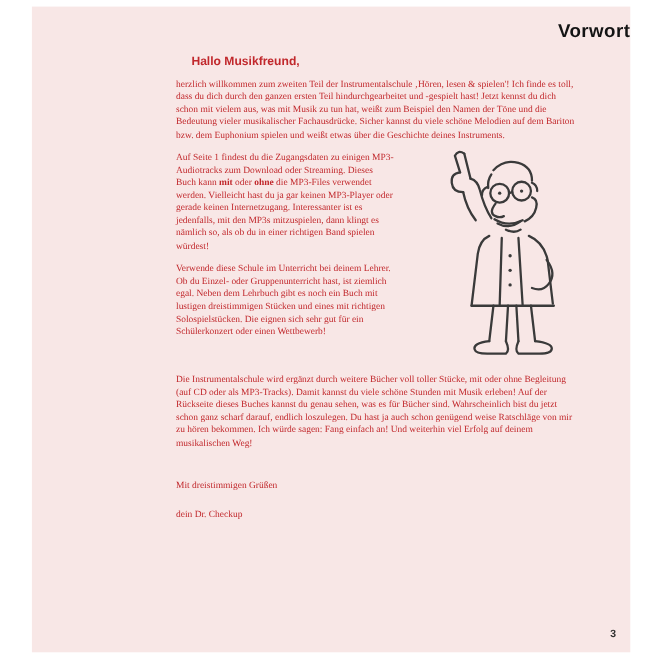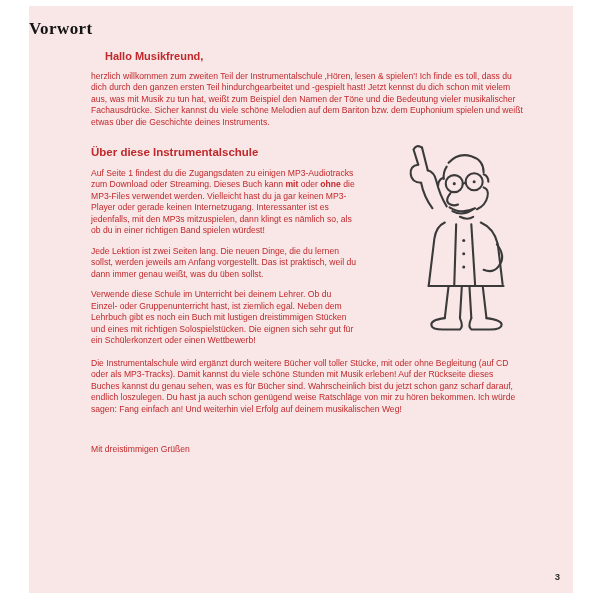--- a/index.html
+++ b/index.html
@@ -13,44 +13,44 @@
   }
   .page {
     position: absolute;
     left: 29px;
     right: 27px;
     top: 6px;
     bottom: 7px;
     background: var(--page_bg, #f8e7e6);
   }
   .title {
-    text-align: left;
+    text-align: right;
     font-size: 17px;
     font-weight: 700;
     letter-spacing: .4px;
     color: var(--title, #141414);
     margin: 13px 0 10px 0;
-    font-family: Liberation Serif, serif;
   }
   .content {
-    padding: 0 50px 0 62px;
+    padding: 0 50px 0 120px;
     color: var(--text, #c1282c);
     font-size: 8.6px;
     line-height: 1.34;
+    margin-left: 11px;
   }
   h2 { font-weight: 700; color: var(--text, #c1282c); }
   h2.greeting-heading {
     font-size: 11px;
     margin: 6px 0 7px 14px;
   }
   h2.about-heading {
     font-size: 11.5px;
     margin: 17px 0 7px 0;
   }
-  p { margin: 0 0 9px 0; }
+  p { margin: 0 0 9px 0; font-family: Liberation Serif, serif; }
   p b { font-weight: 700; }
   .figure {
     float: right;
     width: 180px;
     height: 206px;
     margin: -8px -26px 2px 10px;
   }
   .figure svg { width: 100%; height: 100%; }
   .full-paragraph { clear: both; padding-top: 2px; }
   .salutation { margin-top: 28px; margin-bottom: 0; }
@@ -122,25 +122,24 @@
             <path d="M135 112 q10 13 2 23 q-6 8 -16 4"></path>
 
             <path d="M84 156 l-4 34 M98 156 l-2 34 M106 156 l2 34 M120 156 l4 34"></path>
 
             <path d="M80 190 q-16 2 -14 8 q1 4 12 4 l18 0 q4 -3 0 -12"></path>
             <path d="M108 190 q-4 9 0 12 l20 0 q12 0 12 -5 q0 -5 -16 -7"></path>
           </g>
         </svg>
       </div>
 
-      <h2 class="about-heading">Über diese Instrumentalschule</h2>
       <p>Auf Seite 1 findest du die Zugangsdaten zu einigen MP3-Audiotracks zum Download oder Streaming. Dieses Buch kann <b>mit</b> oder <b>ohne</b> die MP3-Files verwendet werden. Vielleicht hast du ja gar keinen MP3-Player oder gerade keinen Internetzugang. Interessanter ist es jedenfalls, mit den MP3s mitzuspielen, dann klingt es nämlich so, als ob du in einer richtigen Band spielen würdest!</p>
-      <p>Jede Lektion ist zwei Seiten lang. Die neuen Dinge, die du lernen sollst, werden jeweils am Anfang vorgestellt. Das ist praktisch, weil du dann immer genau weißt, was du üben sollst.</p>
       <p>Verwende diese Schule im Unterricht bei deinem Lehrer. Ob du Einzel- oder Gruppenunterricht hast, ist ziemlich egal. Neben dem Lehrbuch gibt es noch ein Buch mit lustigen dreistimmigen Stücken und eines mit richtigen Solospielstücken. Die eignen sich sehr gut für ein Schülerkonzert oder einen Wettbewerb!</p>
       <p class="full-paragraph">Die Instrumentalschule wird ergänzt durch weitere Bücher voll toller Stücke, mit oder ohne Begleitung (auf CD oder als MP3-Tracks). Damit kannst du viele schöne Stunden mit Musik erleben! Auf der Rückseite dieses Buches kannst du genau sehen, was es für Bücher sind. Wahrscheinlich bist du jetzt schon ganz scharf darauf, endlich loszulegen. Du hast ja auch schon genügend weise Ratschläge von mir zu hören bekommen. Ich würde sagen: Fang einfach an! Und weiterhin viel Erfolg auf deinem musikalischen Weg!</p>
     </section>
 
     <p class="salutation">Mit dreistimmigen Grüßen</p>
+    <p class="signature">dein Dr. Checkup</p>
 
   </div>
 
   <div class="page-number">3</div>
 </div>
 
 </body></html>

